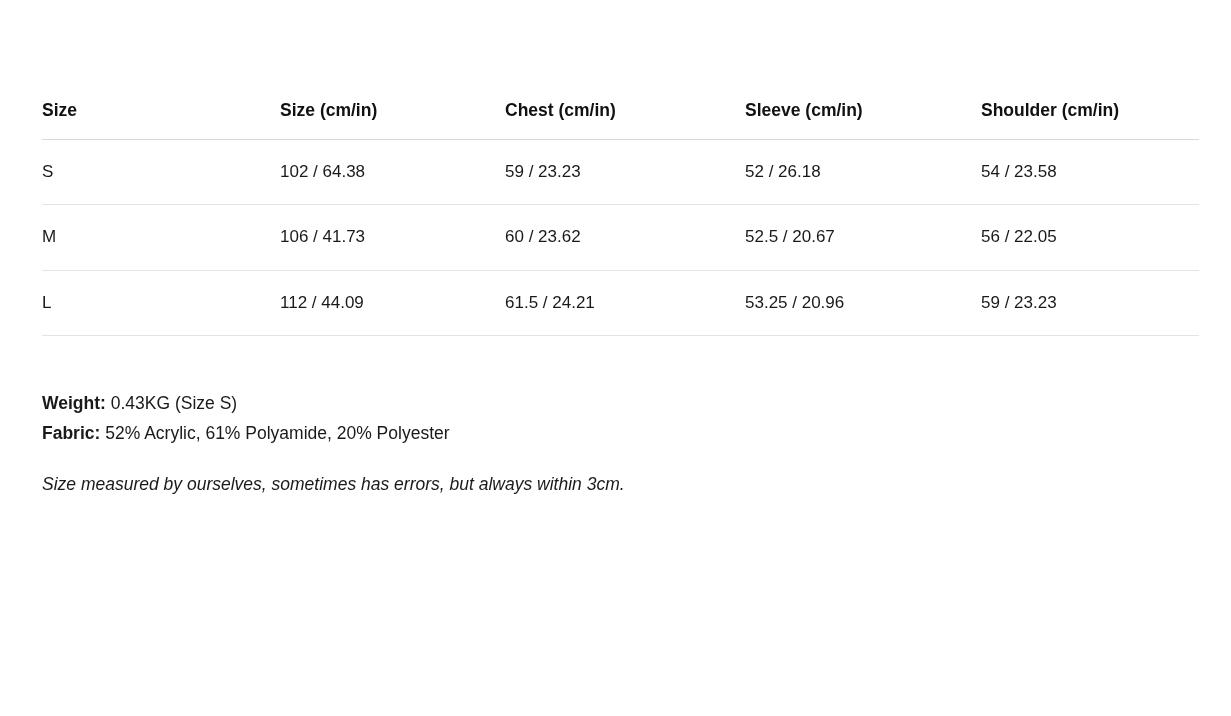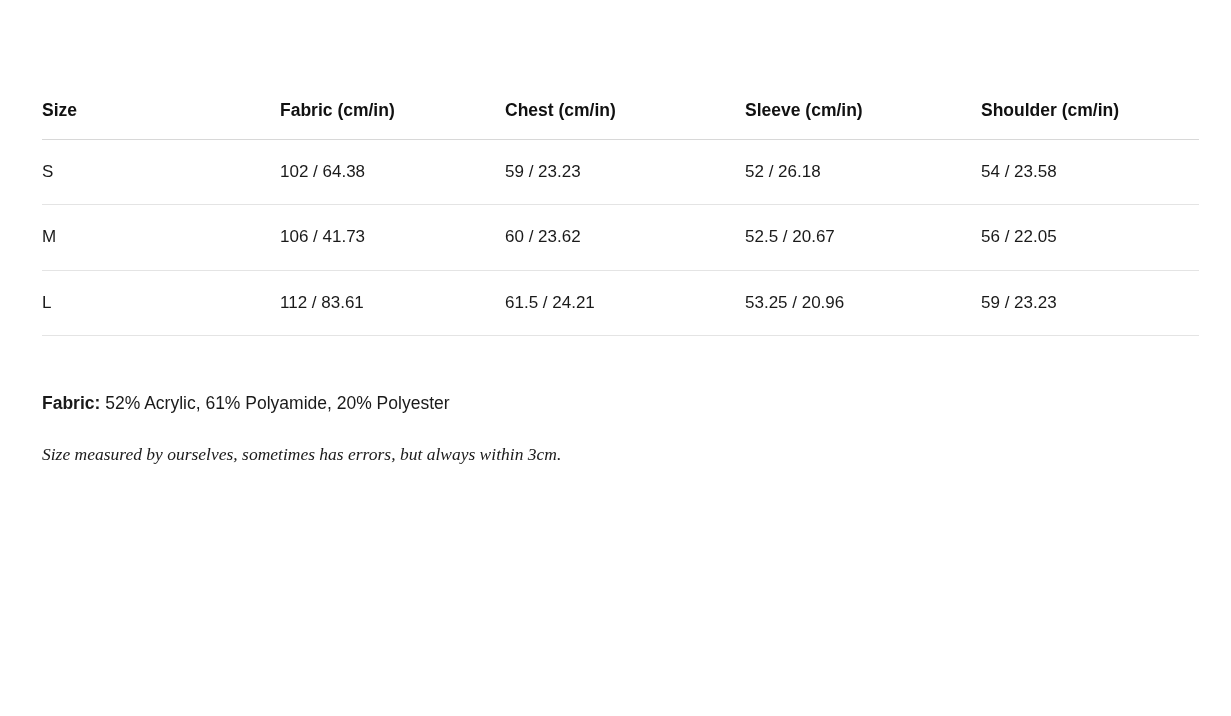--- a/index.html
+++ b/index.html
@@ -59,40 +59,39 @@
     color: #1a1a1a;
   }
   .meta .label {
     font-weight: bold;
   }
   .note {
     margin-top: 26px;
     font-size: 17.5px;
     font-style: italic;
     color: #1a1a1a;
-    font-family: Liberation Serif, serif;
   }
 </style>
 </head>
 <body>
 
 <div class="page">
 
   <table class="size-table">
     <colgroup>
       <col class="c0">
         <col class="c1">
         <col class="c2">
         <col class="c3">
         <col class="c4">
     </colgroup>
     <thead>
       <tr>
         <th>Size</th>
-        <th>Fabric (cm/in)</th>
+        <th>Size (cm/in)</th>
         <th>Chest (cm/in)</th>
         <th>Sleeve (cm/in)</th>
         <th>Shoulder (cm/in)</th>
       </tr>
     </thead>
     <tbody>
       <tr>
         <td>S</td>
         <td>102 / 64.38</td>
         <td>59 / 23.23</td>
@@ -101,29 +100,33 @@
       </tr>
       <tr>
         <td>M</td>
         <td>106 / 41.73</td>
         <td>60 / 23.62</td>
         <td>52.5 / 20.67</td>
         <td>56 / 22.05</td>
       </tr>
       <tr>
         <td>L</td>
-        <td>112 / 83.61</td>
+        <td>112 / 44.09</td>
         <td>61.5 / 24.21</td>
         <td>53.25 / 20.96</td>
         <td>59 / 23.23</td>
       </tr>
     </tbody>
   </table>
 
   <div class="meta">
+    <div>
+      <span class="label">Weight:</span>
+      <span>0.43KG (Size S)</span>
+    </div>
     <div>
       <span class="label">Fabric:</span>
       <span>52% Acrylic, 61% Polyamide, 20% Polyester</span>
     </div>
   </div>
 
   <div class="note">Size measured by ourselves, sometimes has errors, but always within 3cm.</div>
 
 </div>
 

